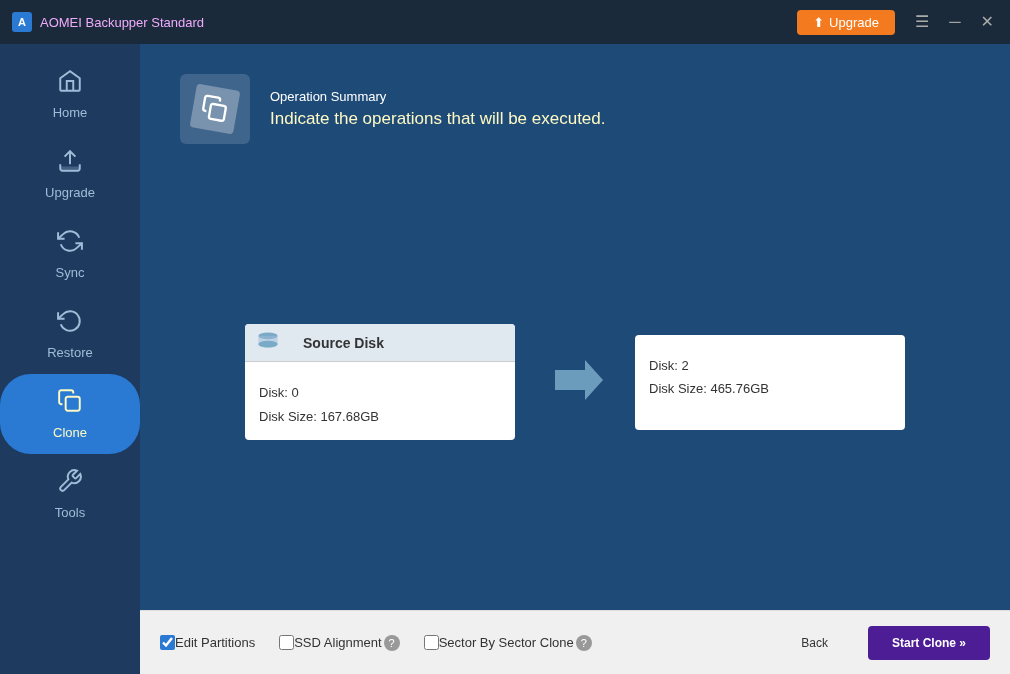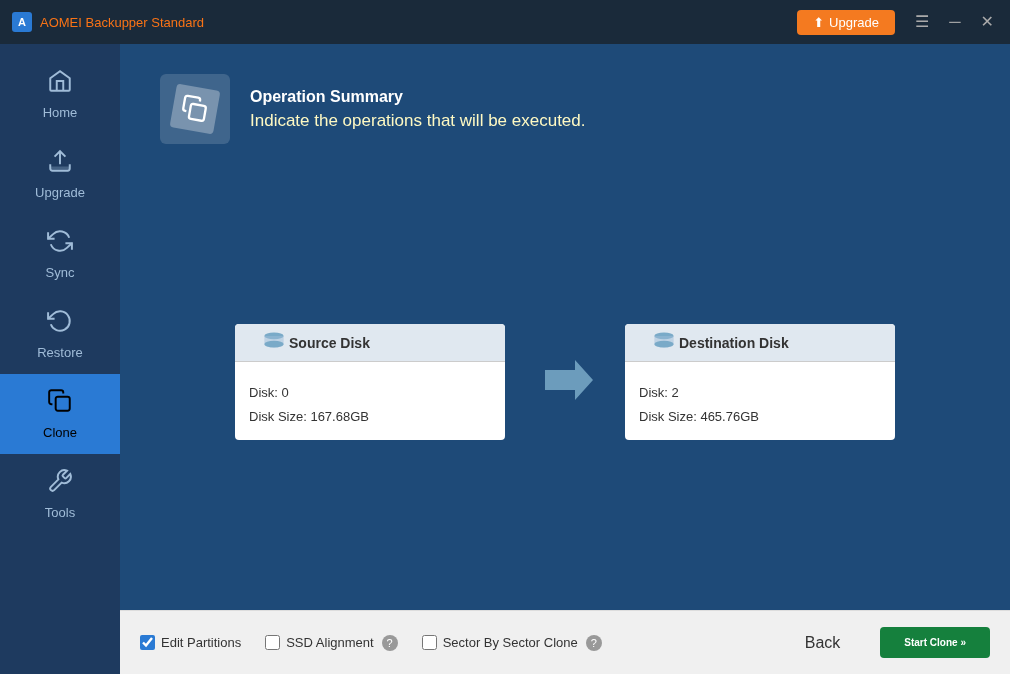--- a/index.html
+++ b/index.html
@@ -31,21 +31,21 @@
       background: #2a7ad4;
       border-radius: 3px;
       display: flex;
       align-items: center;
       justify-content: center;
       color: white;
       font-size: 11px;
       font-weight: bold;
     }
     .title-text {
-      color: #f97316;
+      color: #f0abfc;
       font-size: 13px;
     }
     .title-bar-right {
       display: flex;
       align-items: center;
       gap: 8px;
     }
     .upgrade-btn {
       background: #f47a20;
       color: white;
@@ -75,41 +75,42 @@
     }
 
     
     .main-layout {
       display: flex;
       height: calc(674px - 44px);
     }
 
     
     .sidebar {
-      width: 120px;
+      width: 140px;
       background: #1e3a5f;
       display: flex;
       flex-direction: column;
       align-items: center;
       padding-top: 10px;
     }
     .sidebar-item {
       width: 100%;
       display: flex;
       flex-direction: column;
       align-items: center;
       padding: 14px 0;
       cursor: pointer;
       color: #a0bcd8;
       font-size: 13px;
       gap: 5px;
     }
     .sidebar-item.active {
       background: #2a7ad4;
-      color: #000000;
+      color: #fef9c3;
+      border-radius: 31px;
     }
     .sidebar-icon {
       font-size: 22px;
     }
 
     
     .content {
       flex: 1;
       background: #1e4a78;
       padding: 30px 40px 0 40px;
@@ -140,22 +141,22 @@
       background: rgba(255,255,255,0.3);
       border-radius: 4px;
       transform: rotate(10deg);
       display: flex;
       align-items: center;
       justify-content: center;
       color: white;
       font-size: 20px;
     }
     .op-title {
-      font-size: 16px;
-      font-weight: 700;
+      font-size: 13px;
+      font-weight: 400;
       color: white;
       margin-bottom: 5px;
     }
     .op-subtitle {
       font-size: 17px;
       color: #fef9c3;
     }
 
     
     .clone-area {
@@ -169,24 +170,24 @@
 
     .disk-card {
       background: white;
       border-radius: 4px;
       width: 270px;
       min-height: 95px;
       overflow: hidden;
     }
     .disk-card-header {
       background: #e0e8f0;
-      padding: 8px 28px;
-      display: flex;
-      align-items: center;
-      gap: 4px;
+      padding: 8px 12px;
+      display: flex;
+      align-items: center;
+      gap: 24px;
       font-size: 14px;
       font-weight: 600;
       color: #333;
       border-bottom: 1px solid #ccc;
       text-align: right;
     }
     .disk-card-icon {
       color: #5a8ab0;
       font-size: 18px;
     }
@@ -205,21 +206,20 @@
       display: flex;
       align-items: center;
       padding: 0 20px;
       gap: 24px;
       margin: 0 -40px;
       border-top: 1px solid #ddd;
     }
     .footer-checkbox-group {
       display: flex;
       align-items: center;
-      gap: 6px;
       font-size: 13px;
       color: #333;
     }
     .footer-checkbox-group input[type="checkbox"] {
       width: 15px;
       height: 15px;
       cursor: pointer;
     }
     .footer-checkbox-group.checked input[type="checkbox"] {
       accent-color: #2a7ad4;
@@ -234,32 +234,32 @@
       display: inline-flex;
       align-items: center;
       justify-content: center;
       cursor: pointer;
       margin-left: 2px;
     }
     .footer-spacer { flex: 1; }
     .back-btn {
       background: none;
       border: none;
-      font-size: 16px;
+      font-size: 12px;
       color: #333;
       cursor: pointer;
       padding: 8px 16px;
     }
     .start-clone-btn {
-      background: #15803d;
+      background: #4c1d95;
       color: white;
       border: none;
       padding: 10px 24px;
       border-radius: 4px;
-      font-size: 10px;
+      font-size: 12px;
       font-weight: 600;
       cursor: pointer;
       display: flex;
       align-items: center;
       gap: 6px;
     }
   </style>
 </head>
 <body>
 
@@ -378,30 +378,20 @@
         </div>
       </div>
 
       <div>
         <svg width="60" height="50" viewBox="0 0 60 50">
           <polygon points="10,15 40,15 40,5 58,25 40,45 40,35 10,35" fill="#7aaac8" opacity="0.85"></polygon>
         </svg>
       </div>
 
       <div class="disk-card">
-        <div class="disk-card-header">
-          <span class="disk-card-icon">
-            <svg width="22" height="16" viewBox="0 0 32 22" fill="#5a8ab0">
-              <ellipse cx="16" cy="5" rx="14" ry="5" fill="#7aaac8"></ellipse>
-              <path d="M2 5v12c0 2.8 6.3 5 14 5s14-2.2 14-5V5" fill="#9bbcd8" opacity="0.5"></path>
-              <ellipse cx="16" cy="17" rx="14" ry="5" fill="#7aaac8"></ellipse>
-            </svg>
-          </span>
-          <span>Destination Disk</span>
-        </div>
         <div class="disk-card-body">
           <div>Disk: 2</div>
           <div>Disk Size: 465.76GB</div>
         </div>
       </div>
 
     </div>
 
     <div class="footer-bar">
 

